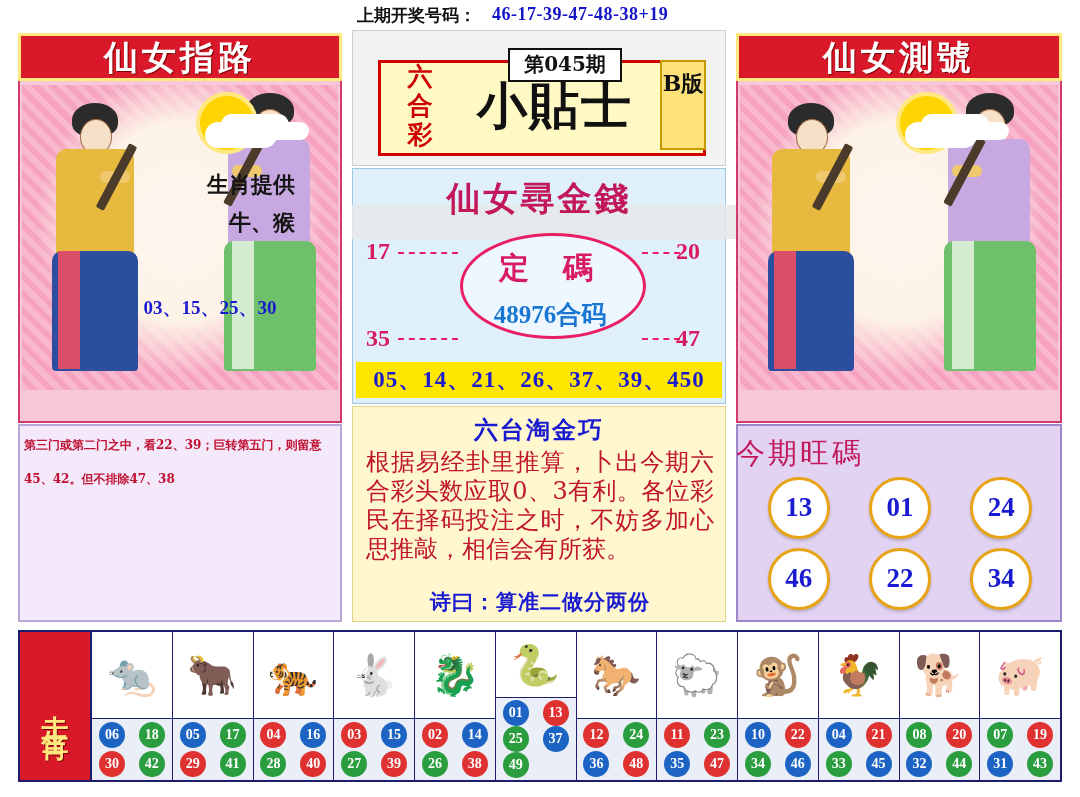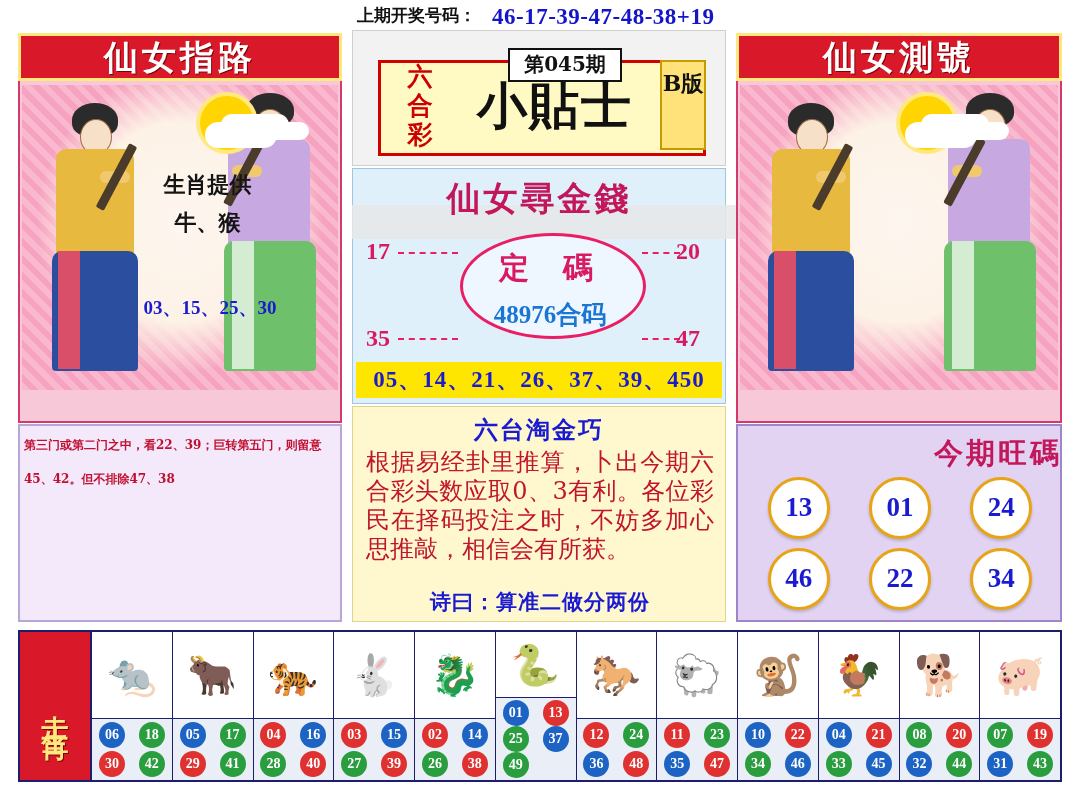--- a/index.html
+++ b/index.html
@@ -19,21 +19,21 @@
     position:absolute;left:0;top:0;width:1080px;height:34px;
     background:#ffffff;
   }
   .topbar .label{
     position:absolute;left:357px;top:4px;
     font-size:17px;color:#111;font-weight:bold;
     font-family:"DejaVu Sans","Liberation Sans",sans-serif;
   }
   .topbar .nums{
     position:absolute;left:492px;top:4px;
-    font-size:23px;color:#1414c8;font-weight:bold;
+    font-size:18px;color:#1414c8;font-weight:bold;
     font-family:"Liberation Serif",serif;
     letter-spacing:0.5px;
   }
   
   .panel{position:absolute;box-sizing:border-box;}
 
   
   .leftPanel{left:18px;top:33px;width:324px;height:390px;
     background:#f7c9d8;border:2px solid #d23a6b;}
   .titleBox{
@@ -49,21 +49,21 @@
   .leftTitle{left:18px;top:33px;width:324px;height:48px;}
   .leftTitle .t{font-size:34px;line-height:42px;letter-spacing:4px;}
 
   .leftArt{
     position:absolute;left:22px;top:85px;width:316px;height:305px;
     background:
       radial-gradient(ellipse at 50% 45%, #fdf6ef 0%, #fdf2e6 42%, rgba(253,230,236,0) 64%),
       repeating-linear-gradient(45deg,#f9b8cd 0px,#f9b8cd 6px,#f5a3c0 6px,#f5a3c0 12px);
   }
   .leftArtText{
-    position:absolute;left:120px;top:165px;width:175px;text-align:center;
+    position:absolute;left:120px;top:165px;width:175px;text-align:right;
     font-family:"DejaVu Serif","Liberation Serif",serif;
     color:#141414;font-size:22px;line-height:38px;font-weight:bold;
   }
   .leftArtNums{
     position:absolute;left:110px;top:295px;width:200px;text-align:center;
     font-family:"Liberation Serif",serif;
     color:#1a1ad0;font-size:19px;font-weight:bold;
   }
   
   .lady{position:absolute;}
@@ -201,23 +201,23 @@
     position:absolute;left:812px;top:180px;width:190px;
     font-family:"DejaVu Serif","Liberation Serif",serif;
     font-size:19px;line-height:38px;color:#111;font-weight:bold;
     text-align:center;
   }
 
   
   .rightBot{left:736px;top:424px;width:326px;height:198px;
     background:#e2d3f2;border:2px solid #9f86c9;}
   .rbTitle{
-    position:absolute;left:736px;top:434px;width:326px;text-align:right;
-    font-family:"DejaVu Serif","Liberation Serif",serif;
-    font-size:29px;font-weight:bold;color:#c2185b;letter-spacing:3px;
+    position:absolute;left:736px;top:434px;width:326px;text-align:left;
+    font-family:"DejaVu Serif","Liberation Serif",serif;
+    font-size:29px;font-weight:normal;color:#c2185b;letter-spacing:3px;
   }
   .ballGrid{
     position:absolute;left:748px;top:472px;width:304px;height:142px;
     display:grid;grid-template-columns:repeat(3,1fr);grid-template-rows:repeat(2,1fr);
     align-items:center;justify-items:center;
   }
   .ball{
     width:56px;height:56px;border-radius:50%;
     background:#ffffff;border:3px solid #e8a417;
     display:flex;align-items:center;justify-content:center;

